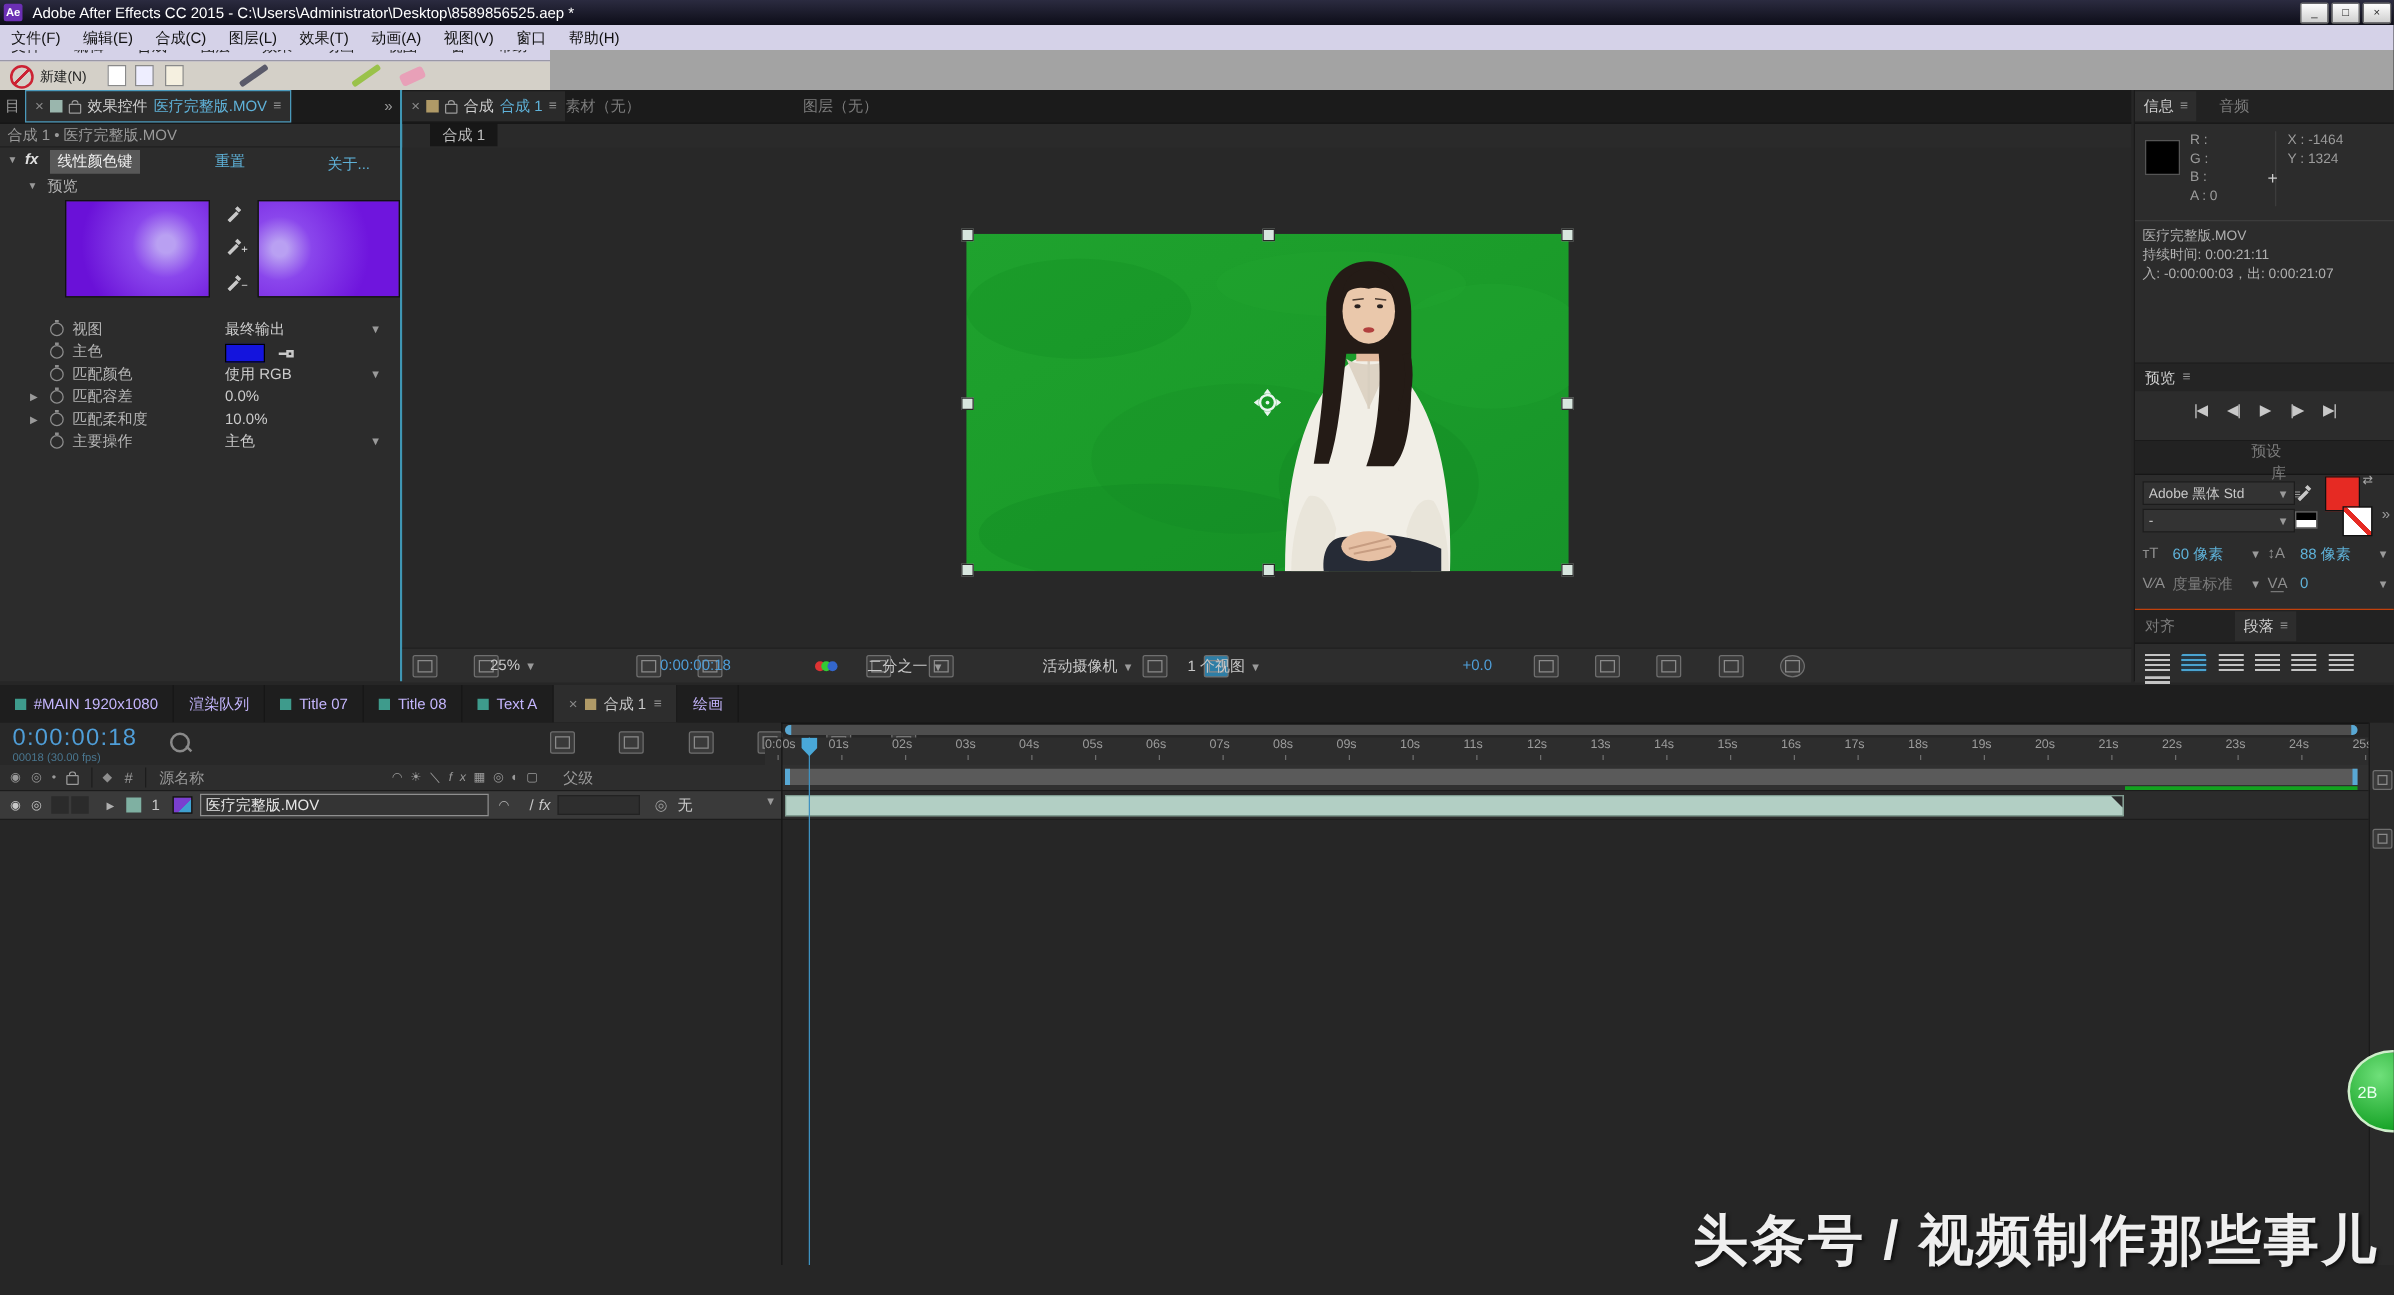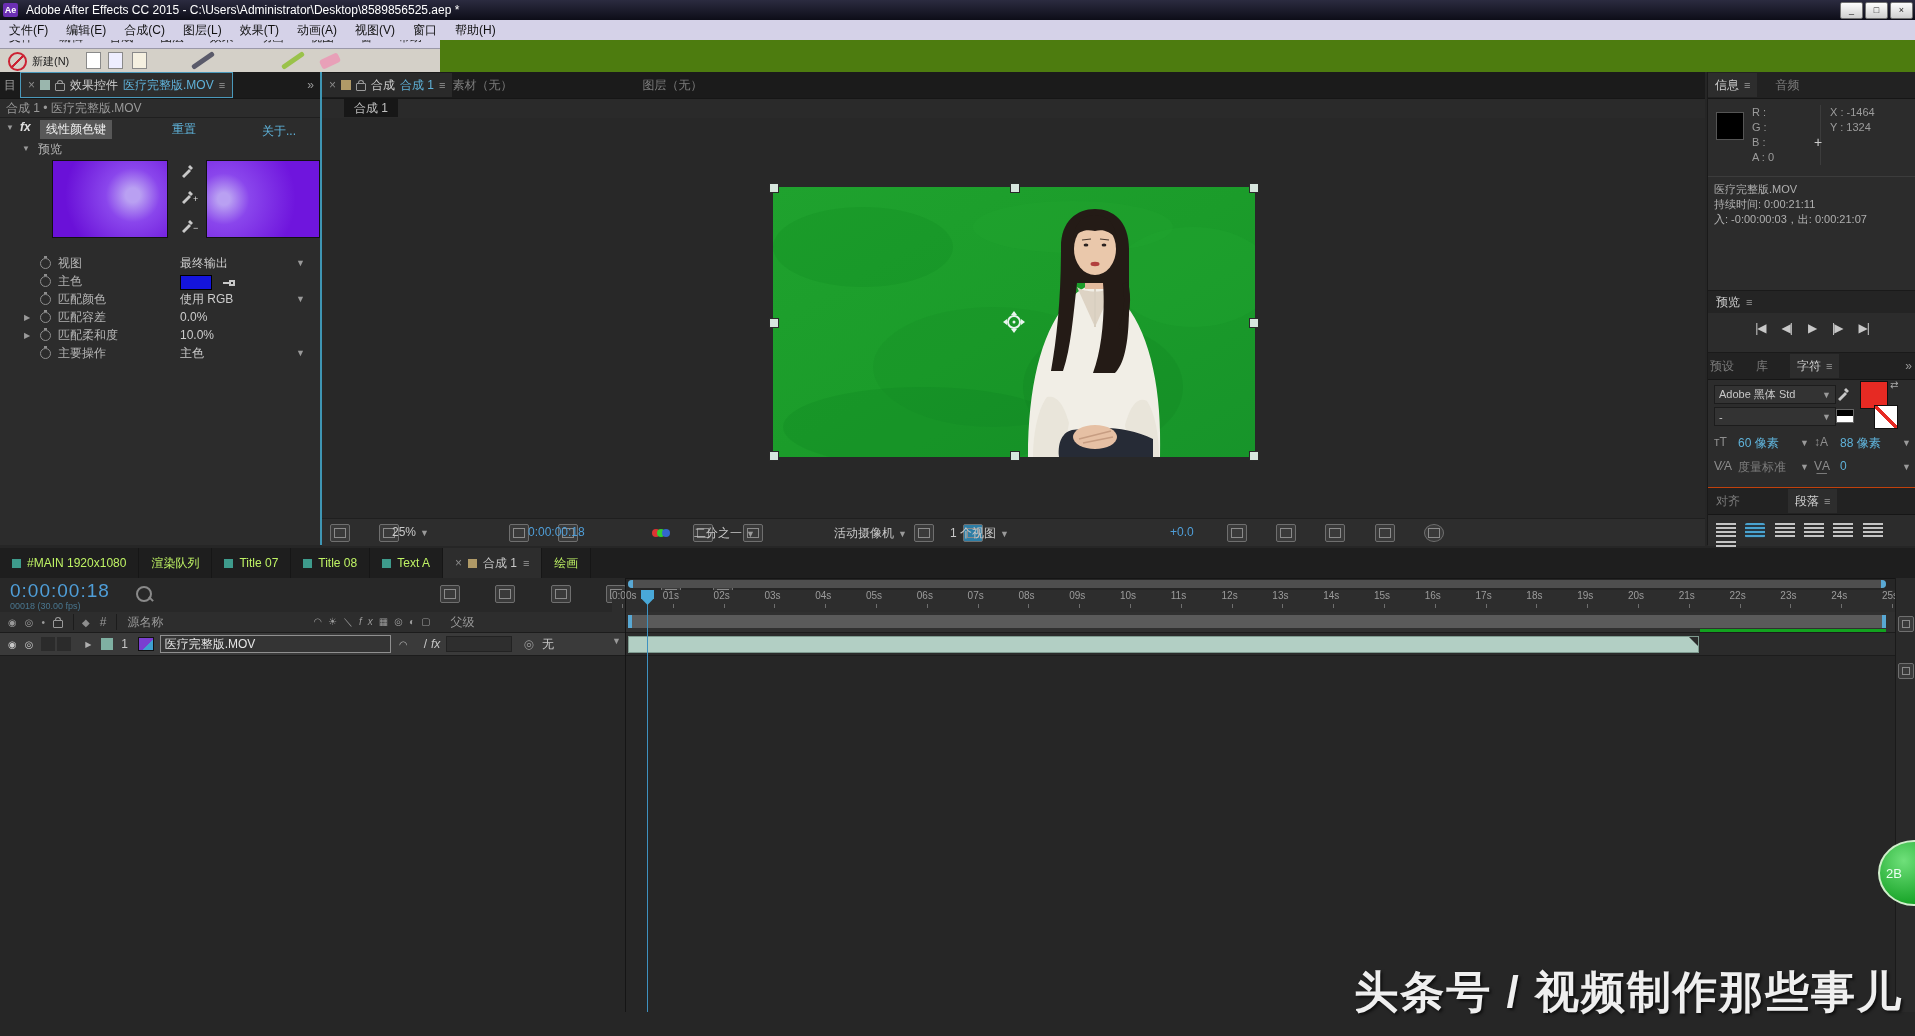--- a/index.html
+++ b/index.html
@@ -14,21 +14,21 @@
             color:#fff;display:flex;align-items:center;font-size:12px;}
   .ae-badge{width:15px;height:14px;background:#6b2fb3;color:#fff;font-size:9px;font-weight:bold;
             display:flex;align-items:center;justify-content:center;margin:0 8px 0 3px;border-radius:2px;}
   .winbtn{width:21px;height:15px;background:linear-gradient(#fdfdfd,#cfcfcf);border:1px solid #707070;
           border-radius:2px;margin-left:2px;display:flex;align-items:center;justify-content:center;
           font-size:9px;color:#222;line-height:1;}
   .menubar{left:0;top:20px;width:100%;height:20px;background:#d5d2e8;color:#111;
            display:flex;align-items:center;}
   .menubar .mitem{padding:0 9px;}
   
-  .glitchband{left:0;top:40px;width:100%;height:32px;background:#4d7c0f;overflow:hidden;}
+  .glitchband{left:0;top:40px;width:100%;height:32px;background:#a3a3a3;overflow:hidden;}
   .glitchgray{position:absolute;left:0;top:0;width:440px;height:32px;background:#d4d0c8;overflow:hidden;}
   .glitchmenu{position:absolute;left:0;top:0;width:440px;height:8px;overflow:hidden;background:#d5d2e8;border-bottom:1px solid #9a98a8;}
   .glitchmenu .gwrap{position:relative;top:-11px;display:flex;color:#222;}
   .glitchmenu .gwrap span{padding:0 9px;}
   .g-ico{position:absolute;top:12px;}
   .gdoc{width:13px;height:15px;background:#fff;border:1px solid #8a8a8a;}
   .gpencil{width:26px;height:5px;border-radius:2px;transform:rotate(-35deg);}
   
   .panel{background:#2c2c2c;position:absolute;}
   .tabrow{height:26px;background:#1b1b1b;display:flex;align-items:center;border-bottom:1px solid #161616;}
@@ -54,21 +54,21 @@
          background:radial-gradient(circle at 70% 45%, #b9a0f2 0 8%, #8a46ec 30%, #6a11d8 75%);}
   
   .handle{position:absolute;width:8px;height:8px;background:#d7e6de;border:1px solid #2a2a2a;}
   
   .rsec{position:absolute;left:0;width:208px;background:#2c2c2c;}
   .kv{font-size:11px;color:#9c9c9c;line-height:15px;}
   .pbtn{width:20px;height:15px;display:inline-block;margin-right:6px;
         background:repeating-linear-gradient(#c4c4c4 0 2px,transparent 2px 4px);}
   .pbtn.sel{background:repeating-linear-gradient(#4aa3d0 0 2px,rgba(30,70,95,.45) 2px 4px);border-radius:2px;}
   
-  .tl-tab{height:30px;display:flex;align-items:center;gap:6px;padding:0 12px;color:#bef264;border-right:1px solid #161616;}
+  .tl-tab{height:30px;display:flex;align-items:center;gap:6px;padding:0 12px;color:#c4b5fd;border-right:1px solid #161616;}
   .tl-tab.active{background:#2d2d2d;color:#c8c8c8;}
   .tick{flex:0 0 50.8px;font-size:10px;color:#9c9c9c;position:relative;}
   .tick:before{content:'';position:absolute;left:10px;top:14px;width:1px;height:4px;background:#6e6e6e;}
   .cell-sep{width:1px;height:16px;background:#1c1c1c;display:inline-block;}
   .eyeico{color:#9a9a9a;font-size:10px;}
   .tri{width:0;height:0;display:inline-block;}
 </style>
 </head>
 <body>
 
@@ -341,21 +341,21 @@
     <div style="display:flex;gap:16px;justify-content:center;padding-top:8px;color:#c8c8c8;font-size:12px;letter-spacing:-1px;">
       <span>|◀</span>
       <span>◀|</span>
       <span>▶</span>
       <span>|▶</span>
       <span>▶|</span>
     </div>
   </div>
 
   <div class="rsec" style="top:280px;height:135px;border-top:1px solid #1a1a1a;">
-    <div class="tabrow" style="background:#222;">
+    <div class="tabrow" style="background:#222;flex-direction:column;">
       <span class="dim" style="margin-left:2px;">预设</span>
       <span class="dim" style="margin-left:22px;">库</span>
       <div class="tabbox" style="margin-left:22px;">
         <span style="color:#cfcfcf;">字符</span>
           <span class="ham">≡</span>
       </div>
       <span style="margin-left:auto;margin-right:4px;color:#9a9a9a;">»</span>
     </div>
     <div class="abs" style="left:6px;top:32px;width:112px;height:17px;border:1px solid #1c1c1c;background:#333;display:flex;align-items:center;padding:0 4px;color:#c8c8c8;font-size:11px;">
       <span>Adobe 黑体 Std</span>

